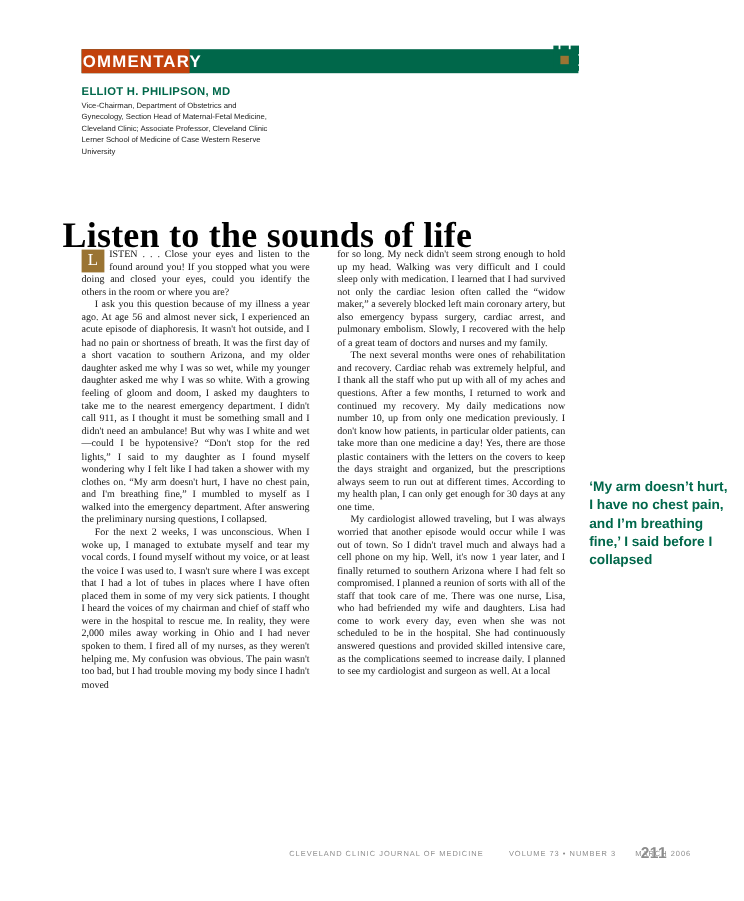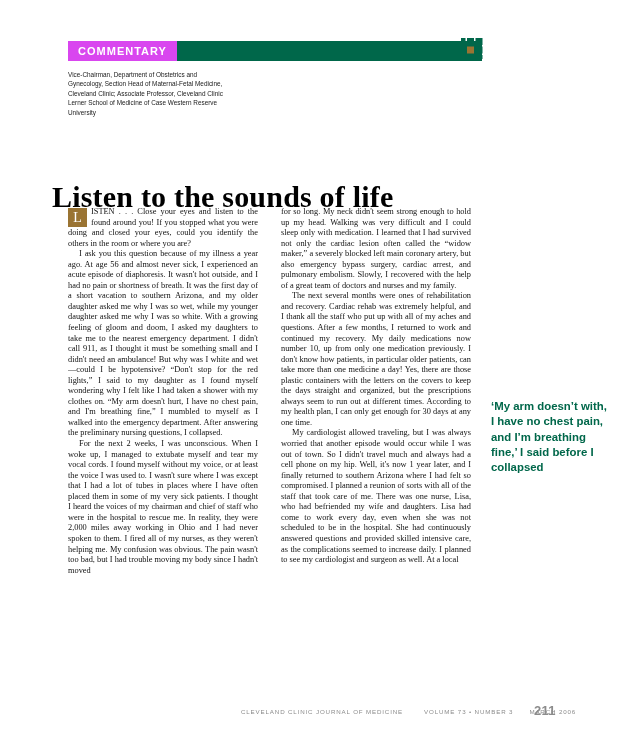--- a/index.html
+++ b/index.html
@@ -21,27 +21,27 @@
     left: 68px;
     top: 41px;
     width: 414px;
     height: 20px;
     background: #00674a;
   }
   .header-tag {
     position: absolute;
     left: 0;
     top: 0;
-    width: 109px;
+    width: 90px;
     height: 20px;
-    background: #d946ef;
+    background: #c2410c;
     color: #ffffff;
     font-family: "Liberation Sans", sans-serif;
     font-weight: bold;
-    font-size: 11px;
+    font-size: 14px;
     letter-spacing: 1.0px;
     display: flex;
     align-items: center;
     justify-content: center;
     box-sizing: border-box;
   }
 
   
   .logo {
     position: absolute;
@@ -177,40 +177,41 @@
     <rect x="6" y="1" width="7" height="7" fill="#00674a"></rect>
     <rect x="14.5" y="1" width="7" height="7" fill="#00674a"></rect>
     <rect x="6" y="9.5" width="7" height="7" fill="#9a7433"></rect>
     <rect x="14.5" y="9.5" width="7" height="7" fill="#00674a"></rect>
     <rect x="6" y="18" width="7" height="4" fill="#00674a"></rect>
     <rect x="14.5" y="18" width="7" height="4" fill="#00674a"></rect>
   </svg>
 </div>
 
 <div class="author">
+  <div class="author-name">ELLIOT H. PHILIPSON, MD</div>
   <div class="author-affil">Vice-Chairman, Department of Obstetrics and Gynecology, Section Head of Maternal-Fetal Medicine, Cleveland Clinic; Associate Professor, Cleveland Clinic Lerner School of Medicine of Case Western Reserve University</div>
 </div>
 
 <h1 class="title">Listen to the sounds of life</h1>
 
 <div class="col" id="col-left">
   <p>
     <span class="dropcap">L</span><span class="smallcaps">ISTEN</span><span> . . . Close your eyes and listen to the found around you! If you stopped what you were doing and closed your eyes, could you identify the others in the room or where you are?</span>
   </p>
   <p><span>I ask you this question because of my illness a year ago. At age 56 and almost never sick, I experienced an acute episode of diaphoresis. It wasn't hot outside, and I had no pain or shortness of breath. It was the first day of a short vacation to southern Arizona, and my older daughter asked me why I was so wet, while my younger daughter asked me why I was so white. With a growing feeling of gloom and doom, I asked my daughters to take me to the nearest emergency department. I didn't call 911, as I thought it must be something small and I didn't need an ambulance! But why was I white and wet—could I be hypotensive? “Don't stop for the red lights,” I said to my daughter as I found myself wondering why I felt like I had taken a shower with my clothes on. “My arm doesn't hurt, I have no chest pain, and I'm breathing fine,” I mumbled to myself as I walked into the emergency department. After answering the preliminary nursing questions, I collapsed.</span></p>
   <p><span>For the next 2 weeks, I was unconscious. When I woke up, I managed to extubate myself and tear my vocal cords. I found myself without my voice, or at least the voice I was used to. I wasn't sure where I was except that I had a lot of tubes in places where I have often placed them in some of my very sick patients. I thought I heard the voices of my chairman and chief of staff who were in the hospital to rescue me. In reality, they were 2,000 miles away working in Ohio and I had never spoken to them. I fired all of my nurses, as they weren't helping me. My confusion was obvious. The pain wasn't too bad, but I had trouble moving my body since I hadn't moved</span></p>
 </div>
 
 <div class="col" id="col-right">
   <p style="text-indent:0"><span>for so long. My neck didn't seem strong enough to hold up my head. Walking was very difficult and I could sleep only with medication. I learned that I had survived not only the cardiac lesion often called the “widow maker,” a severely blocked left main coronary artery, but also emergency bypass surgery, cardiac arrest, and pulmonary embolism. Slowly, I recovered with the help of a great team of doctors and nurses and my family.</span></p>
   <p><span>The next several months were ones of rehabilitation and recovery. Cardiac rehab was extremely helpful, and I thank all the staff who put up with all of my aches and questions. After a few months, I returned to work and continued my recovery. My daily medications now number 10, up from only one medication previously. I don't know how patients, in particular older patients, can take more than one medicine a day! Yes, there are those plastic containers with the letters on the covers to keep the days straight and organized, but the prescriptions always seem to run out at different times. According to my health plan, I can only get enough for 30 days at any one time.</span></p>
   <p><span>My cardiologist allowed traveling, but I was always worried that another episode would occur while I was out of town. So I didn't travel much and always had a cell phone on my hip. Well, it's now 1 year later, and I finally returned to southern Arizona where I had felt so compromised. I planned a reunion of sorts with all of the staff that took care of me. There was one nurse, Lisa, who had befriended my wife and daughters. Lisa had come to work every day, even when she was not scheduled to be in the hospital. She had continuously answered questions and provided skilled intensive care, as the complications seemed to increase daily. I planned to see my cardiologist and surgeon as well. At a local</span></p>
 </div>
 
-<div class="pullquote">‘My arm doesn’t with, I have no chest pain, and I’m breathing fine,’ I said before I collapsed</div>
+<div class="pullquote">‘My arm doesn’t hurt, I have no chest pain, and I’m breathing fine,’ I said before I collapsed</div>
 
 <div class="footer">
   <div class="footer-inner">
     <span>CLEVELAND CLINIC JOURNAL OF MEDICINE</span>
     <span class="footer-sep"></span>
     <span>VOLUME 73 • NUMBER 3</span>
     <span class="footer-sep-sm"></span>
     <span>MARCH 2006</span>
   </div>
   <div class="page-num">211</div>

